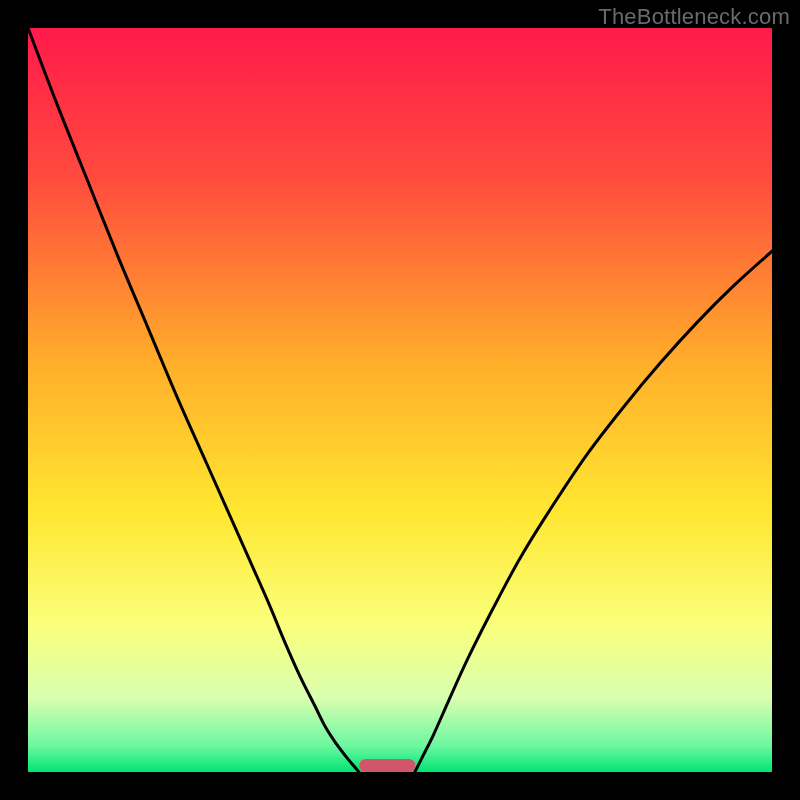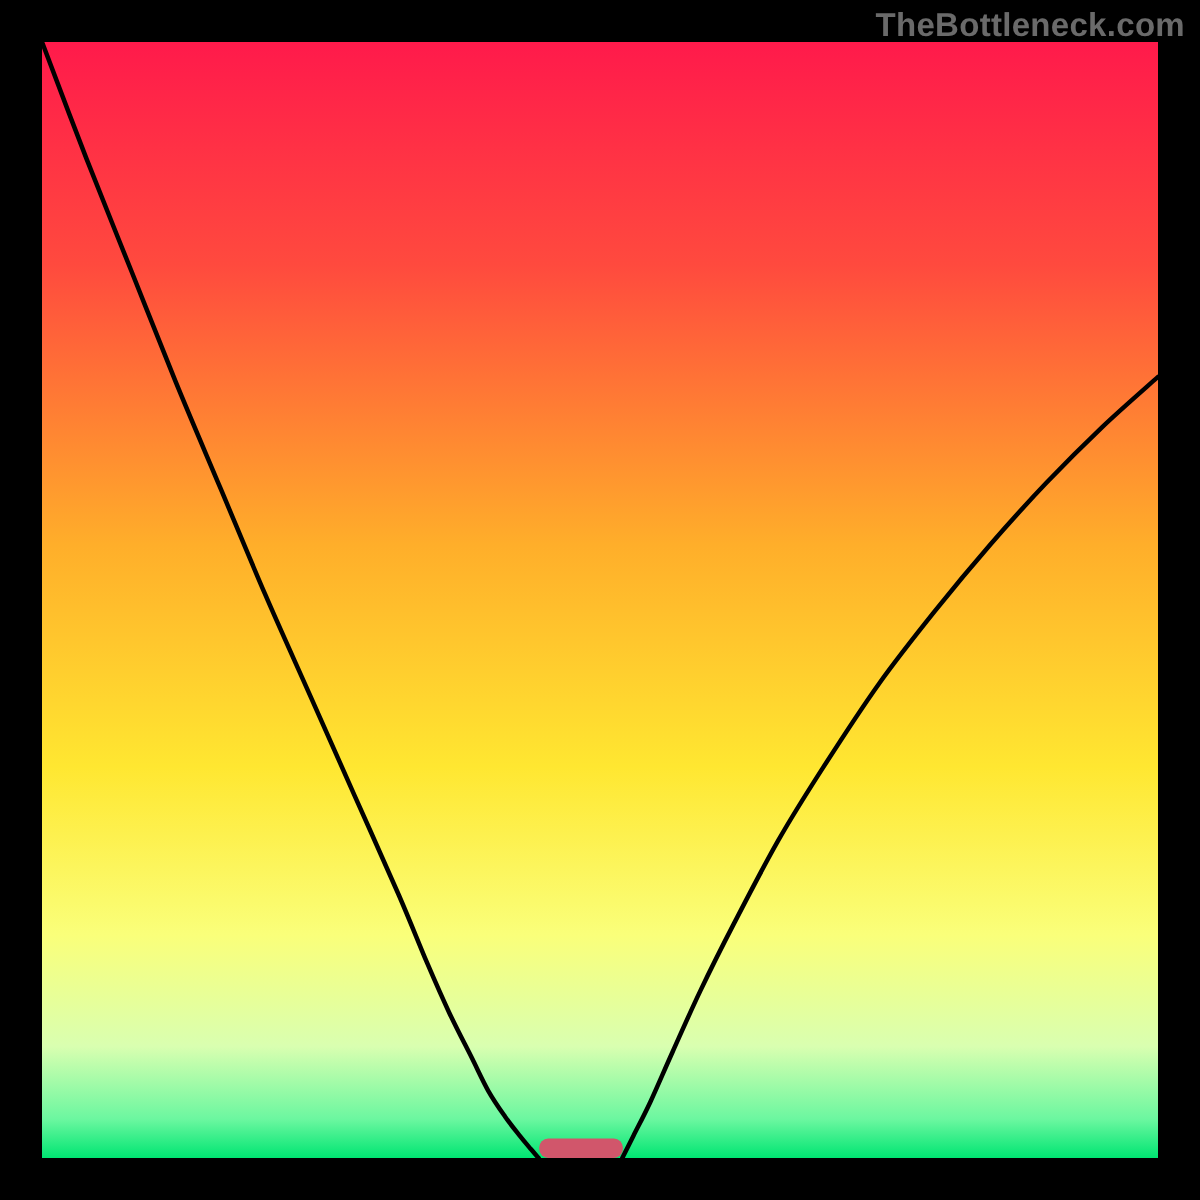--- a/index.html
+++ b/index.html
@@ -18,21 +18,21 @@
     width: 800px;
     height: 800px;
     background: #000;
   }
   .watermark {
     position: absolute;
     top: 4px;
     right: 10px;
     color: #6a6a6a;
     font-size: 22px;
-    font-weight: 700;
+    font-weight: 400;
     letter-spacing: 0.2px;
     z-index: 10;
   }
   svg.plot {
     position: absolute;
     top: 28px;
     left: 28px;
     width: 744px;
     height: 744px;
     display: block;

